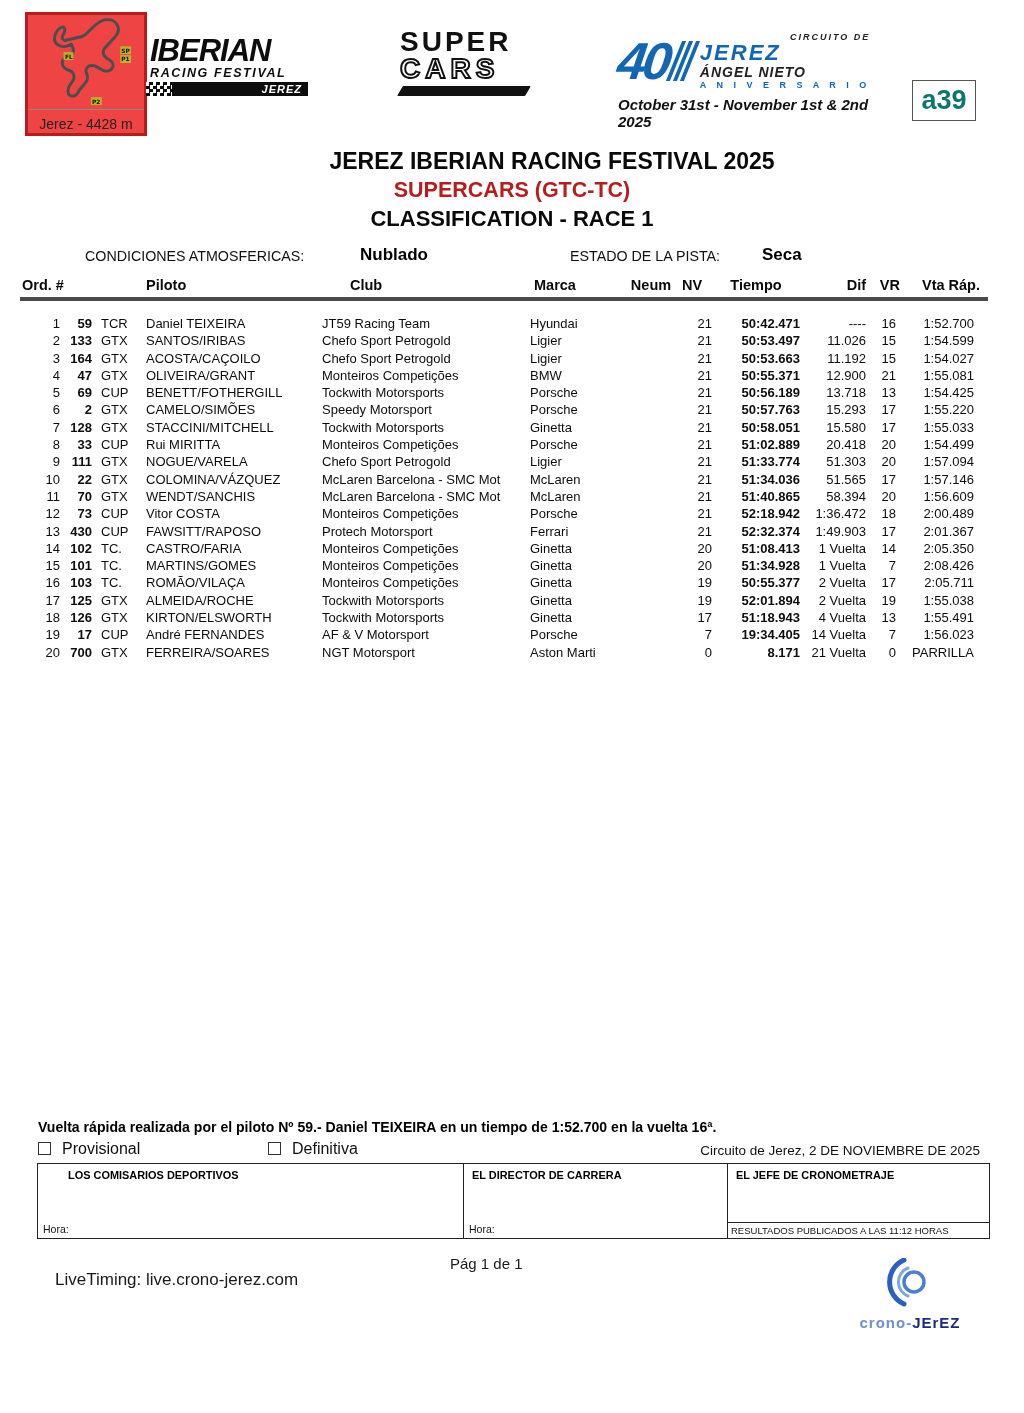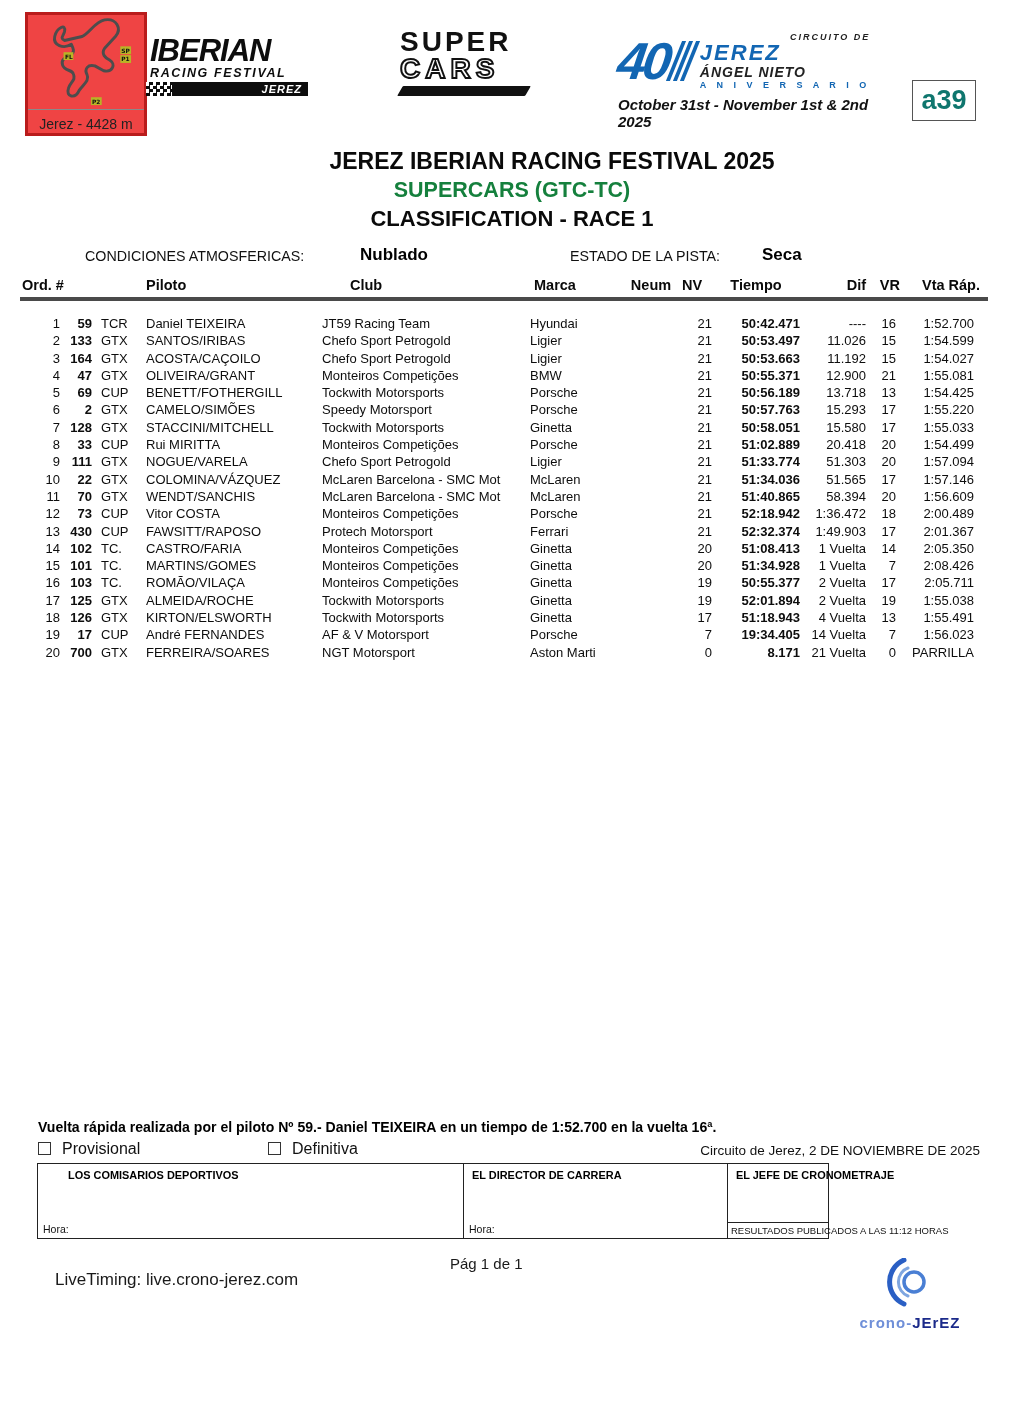--- a/index.html
+++ b/index.html
@@ -34,21 +34,21 @@
   .j40 .circde { font-size:9px; font-weight:bold; font-style:italic; letter-spacing:2px; color:#222; align-self:flex-end; }
   .j40 .jerez { font-size:22px; font-weight:800; font-style:italic; letter-spacing:2px; color:#1266b3; line-height:22px; }
   .j40 .nieto { font-size:14px; font-weight:800; font-style:italic; letter-spacing:1px; color:#222; line-height:16px; }
   .j40 .aniv { font-size:9px; font-weight:bold; letter-spacing:4px; color:#1266b3; }
   .j40 .dates { margin-top:6px; font-size:15px; font-style:italic; font-weight:600; color:#111; text-align:left; width:100%; }
 
   .doc-code { position:absolute; left:912px; top:40px; width:64px; height:41px; border:1.5px solid #555; display:flex; align-items:center; justify-content:center; font-size:27px; font-weight:bold; color:#0f766e;margin-top:40px; }
 
   
   .title1 { position:absolute; top:148px; left:0; width:100%; text-align:center; font-size:23px; font-weight:bold; color:#0a0a0a;margin-left:40px; }
-  .title2 { position:absolute; top:178px; left:0; width:100%; text-align:center; font-size:21.5px; font-weight:bold; color:#15803d; }
+  .title2 { position:absolute; top:178px; left:0; width:100%; text-align:center; font-size:21.5px; font-weight:bold; color:#b91c1c; }
   .title3 { position:absolute; top:206px; left:0; width:100%; text-align:center; font-size:22px; font-weight:bold; color:#0a0a0a; }
 
   
   .cond-label { position:absolute; font-size:15.5px; color:#111; transform:scaleX(.92); transform-origin:left; }
   .cond-value { position:absolute; font-size:17px; font-weight:bold; color:#000; }
 
   
   .thead { position:absolute; left:22px; top:277px; width:964px; display:grid;
            grid-template-columns:70px 42px 186px 210px 90px 62px 30px 88px 70px 32px 78px;
            font-weight:bold; font-size:14.5px; color:#0a0a0a; }
@@ -87,21 +87,21 @@
   .fastlap { position:absolute; left:38px; top:1119px; font-size:14.5px; font-weight:bold; color:#000; transform:scaleX(.97); transform-origin:left; }
   .chk-row { position:absolute; left:38px; top:1140px; width:942px; height:20px; }
   .chkbox { position:absolute; width:13px; height:13px; border:1.5px solid #333; top:2px; background:#fff; }
   .chk1 { left:0; }
   .chk2 { left:230px; }
   .chk-label { position:absolute; top:0; font-size:16px; color:#111; }
   .lbl1 { left:24px; }
   .lbl2 { left:254px; }
   .date-line { position:absolute; right:0; top:3px; font-size:13.5px; color:#111; }
 
-  .sig-table { position:absolute; left:37px; top:1163px; width:792px; height:76px; border:1.5px solid #222; display:flex; }
+  .sig-table { position:absolute; left:37px; top:1163px; width:953px; height:76px; border:1.5px solid #222; display:flex; }
   .sig-cell { position:relative; height:100%; }
   .sig-c1 { width:426px; border-right:1.5px solid #222; }
   .sig-c2 { width:264px; border-right:1.5px solid #222; }
   .sig-c3 { flex:1; }
   .sig-head { position:absolute; left:8px; top:5px; font-size:11.5px; font-weight:bold; color:#000; transform:scaleX(.95); transform-origin:left; white-space:nowrap; }
   .sig-c1 .sig-head { left:30px; }
   .sig-hora { position:absolute; left:5px; bottom:3px; font-size:10.5px; color:#111; }
   .sig-pub { position:absolute; left:0; bottom:0; width:100%; border-top:1px solid #222; font-size:9.5px; color:#111; padding:2px 0 2px 3px; white-space:nowrap; transform-origin:left; }
 
   .livetiming { position:absolute; left:55px; top:1270px; font-size:17px; color:#1a1a1a; }

